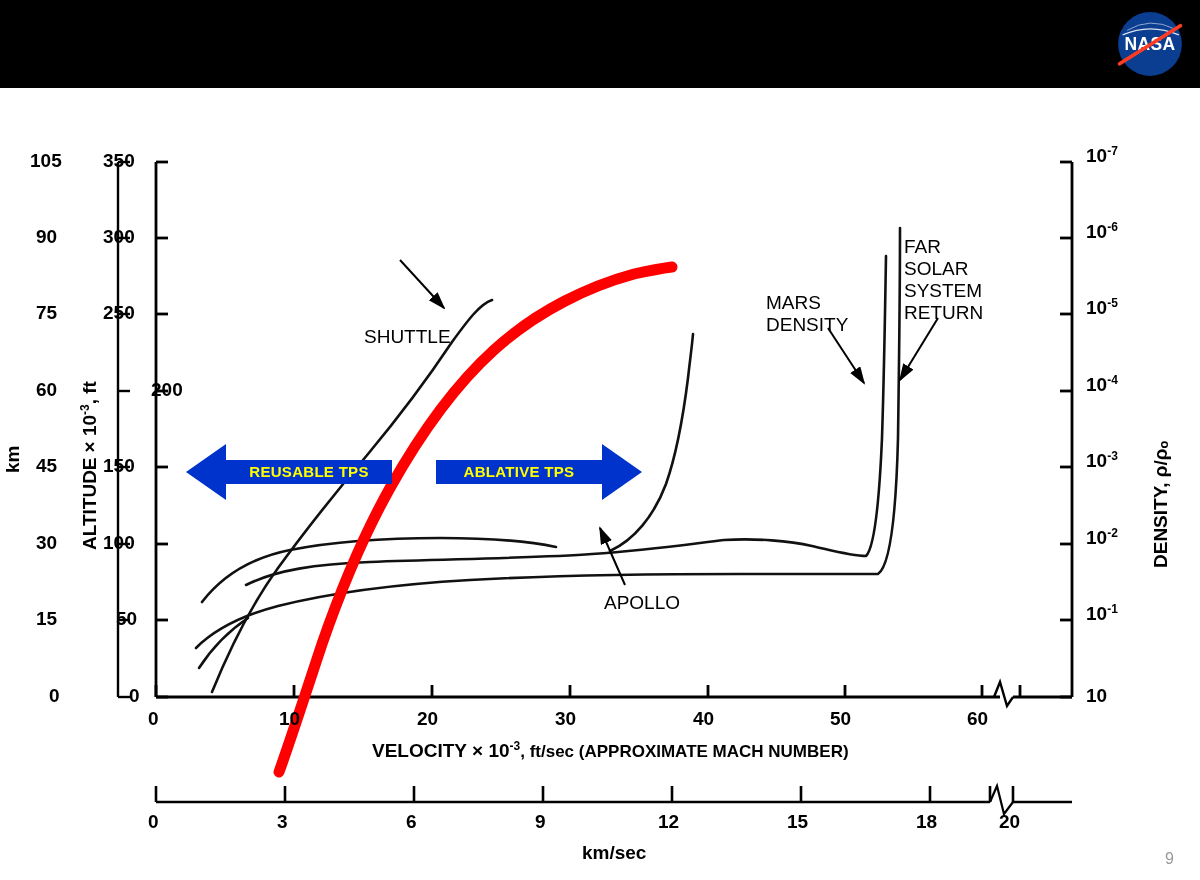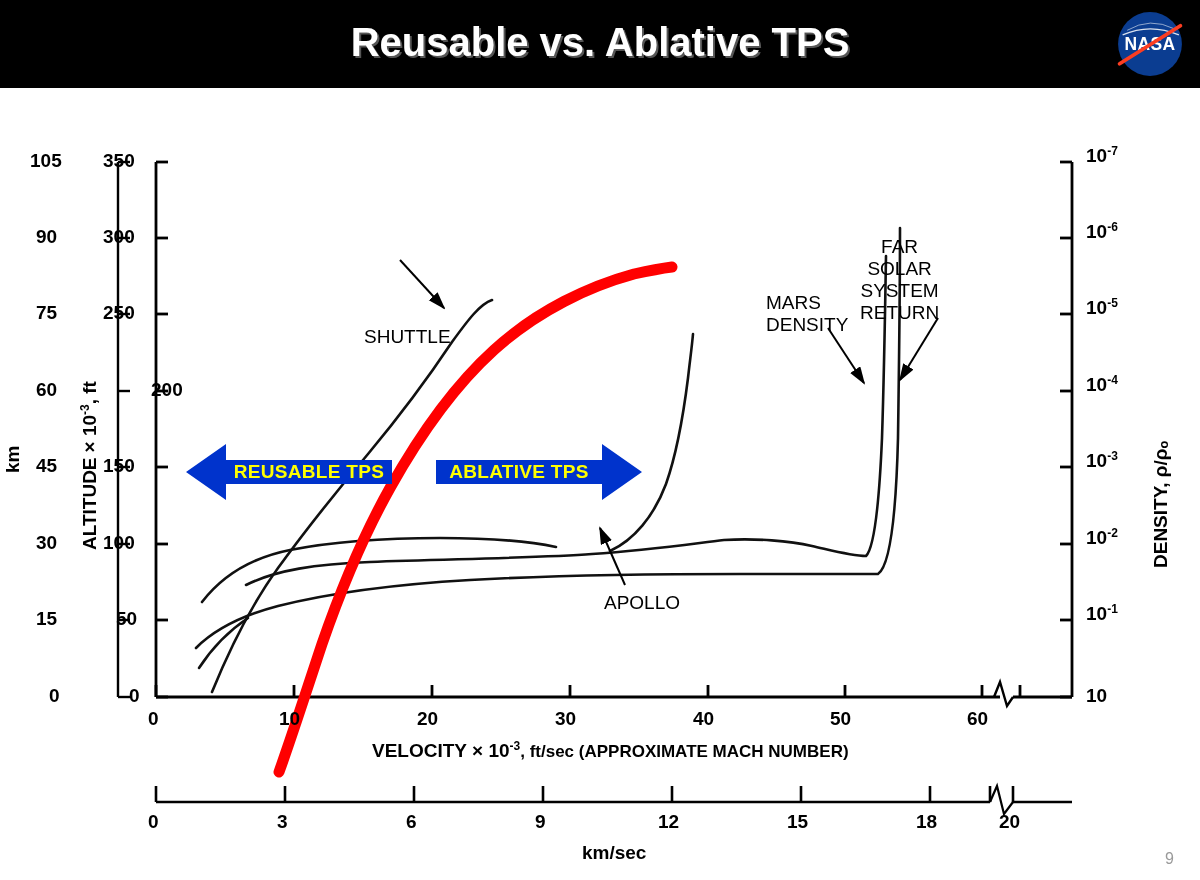--- a/index.html
+++ b/index.html
@@ -58,21 +58,21 @@
   .tps-arrow-wrap {
     position: absolute;
     height: 44px;
   }
   .tps-label-text {
     position: absolute;
     top: 0;
     height: 44px;
     line-height: 44px;
     color: #FFFF00;
-    font-size: 19px;
+    font-size: 15px;
     font-weight: bold;
     font-family: "Liberation Sans", sans-serif;
     white-space: nowrap;
     letter-spacing: 0.3px;
   }
   #reusable-arrow-wrap { left: 186px; top: 362px; width: 206px; }
   #reusable-label { left: 40px; width: 166px; text-align: center; }
   #ablative-arrow-wrap { left: 436px; top: 362px; width: 206px; }
   #ablative-label { left: 0px; width: 166px; text-align: center; }
 
@@ -81,21 +81,21 @@
     position: absolute;
     font-family: "Liberation Sans", sans-serif;
     font-size: 19px;
     color: #000000;
     white-space: pre;
     line-height: 1.15;
   }
   #label-shuttle { left: 364px; top: 238px; }
   #label-apollo  { left: 604px; top: 504px; }
   #label-mars    { left: 766px; top: 204px; }
-  #label-farsolar{ left: 860px; top: 148px; text-align: center; }
+  #label-farsolar{ left: 904px; top: 148px; }
 
   
   .axis-tick {
     position: absolute;
     font-family: "Liberation Sans", sans-serif;
     font-size: 19px;
     font-weight: bold;
     color: #000000;
     white-space: nowrap;
   }
@@ -115,21 +115,20 @@
     right: 26px; bottom: 12px;
     font-size: 16px;
     color: #9a9a9a;
     font-family: "Liberation Sans", sans-serif;
   }
 </style>
 </head>
 <body>
 
 <div id="header-bar">
-  <div id="slide-title">Reusable vs. Ablative TPS</div>
   <svg id="nasa-logo" viewBox="0 0 100 100">
     <circle cx="50" cy="50" r="42" fill="#0B3D91"></circle>
     <path d="M14 38 Q50 22 88 38" stroke="#ffffff" stroke-width="1.6" fill="none" opacity="0.85"></path>
     <path d="M20 32 Q50 14 82 30" stroke="#ffffff" stroke-width="1.2" fill="none" opacity="0.6"></path>
     <text x="50" y="58" text-anchor="middle" fill="#ffffff" font-family="Liberation Sans, sans-serif" font-size="23" font-weight="bold" letter-spacing="0.5">NASA</text>
     <path d="M10 76 L90 26" stroke="#FC3D21" stroke-width="5" fill="none" stroke-linecap="round"></path>
   </svg>
 </div>
 
 <div id="chart-area">

